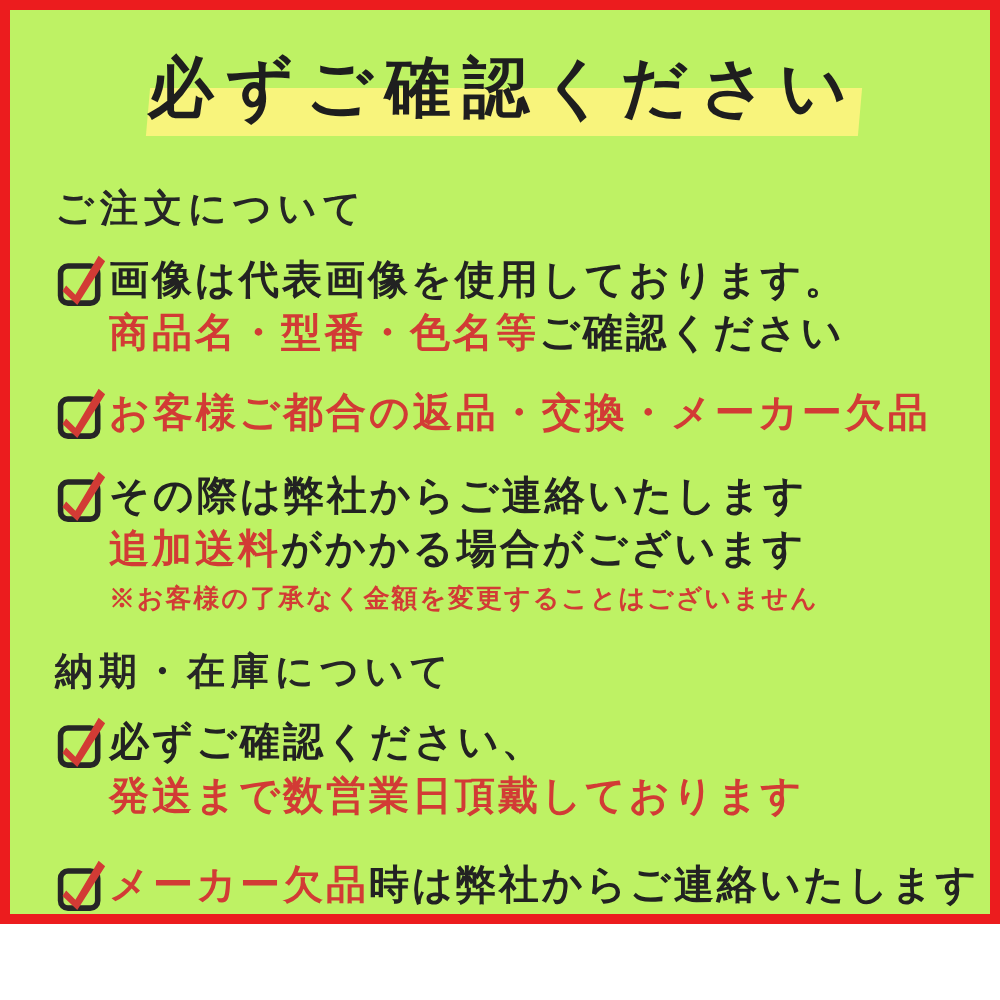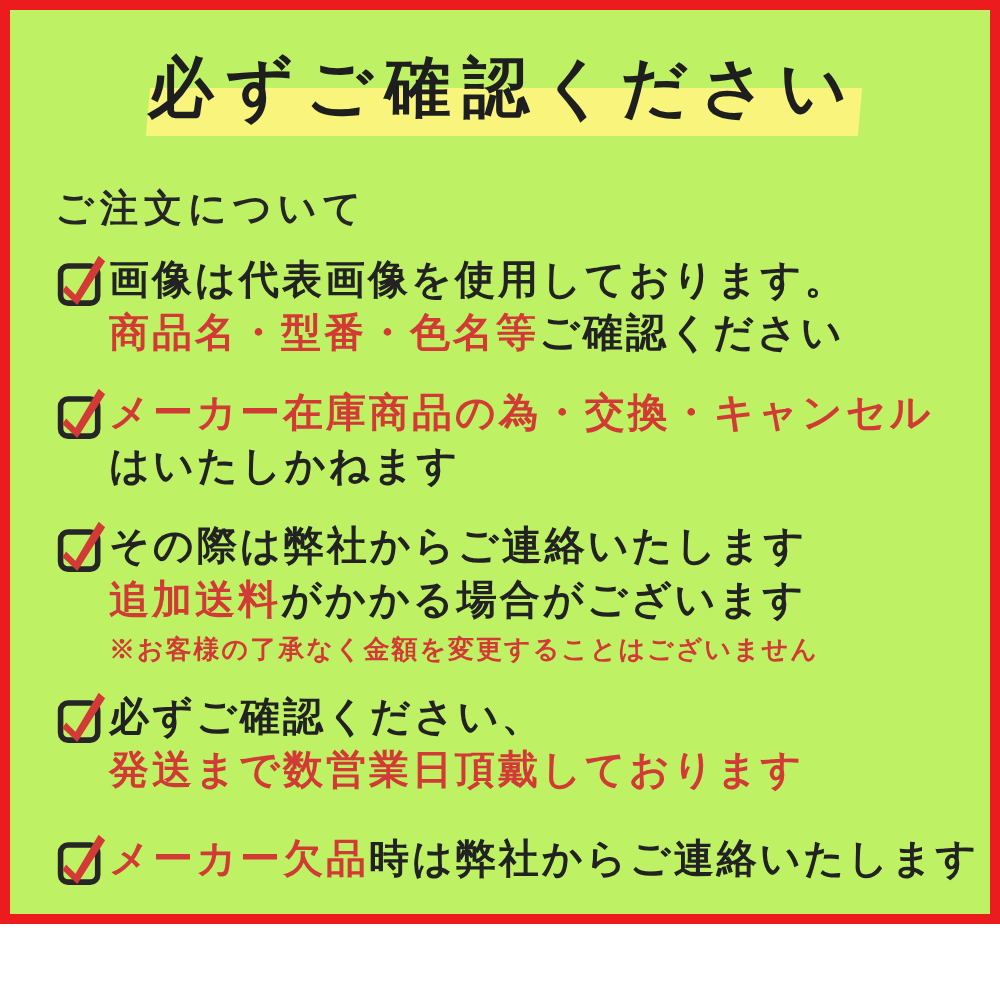--- a/index.html
+++ b/index.html
@@ -82,37 +82,37 @@
         <div class="line"><span class="red">商品名・型番・色名等</span><span class="black">ご確認ください</span></div>
       </div>
     </div>
 
     <div class="check-item">
       <svg class="checkbox-icon" viewBox="0 0 56 60" aria-hidden="true">
         <rect x="6" y="16" width="40" height="40" rx="8" fill="none" stroke="#262626" stroke-width="6"></rect>
         <polygon points="12,37 22,47 47,5 54,11 24,58 8,43" fill="#d23b35"></polygon>
       </svg>
       <div class="item-text">
-        <div class="line"><span class="red">メーカー在庫商品の為・交換・キャンセル</span></div>
-        <div class="line"><span class="black">はいたしかねます</span></div>
+        <div class="line"><span class="red">お客様ご都合の返品・交換・メーカー欠品</span></div>
       </div>
     </div>
 
     <div class="check-item tight">
       <svg class="checkbox-icon" viewBox="0 0 56 60" aria-hidden="true">
         <rect x="6" y="16" width="40" height="40" rx="8" fill="none" stroke="#262626" stroke-width="6"></rect>
         <polygon points="12,37 22,47 47,5 54,11 24,58 8,43" fill="#d23b35"></polygon>
       </svg>
       <div class="item-text">
         <div class="line"><span class="black">その際は弊社からご連絡いたします</span></div>
         <div class="line"><span class="red">追加送料</span><span class="black">がかかる場合がございます</span></div>
         <div class="line note red">※お客様の了承なく金額を変更することはございません</div>
       </div>
     </div>
 
+    <h2 class="section-heading second">納期・在庫について</h2>
 
     <div class="check-item">
       <svg class="checkbox-icon" viewBox="0 0 56 60" aria-hidden="true">
         <rect x="6" y="16" width="40" height="40" rx="8" fill="none" stroke="#262626" stroke-width="6"></rect>
         <polygon points="12,37 22,47 47,5 54,11 24,58 8,43" fill="#d23b35"></polygon>
       </svg>
       <div class="item-text">
         <div class="line"><span class="black">必ずご確認ください、</span></div>
         <div class="line"><span class="red">発送まで数営業日頂戴しております</span></div>
       </div>

